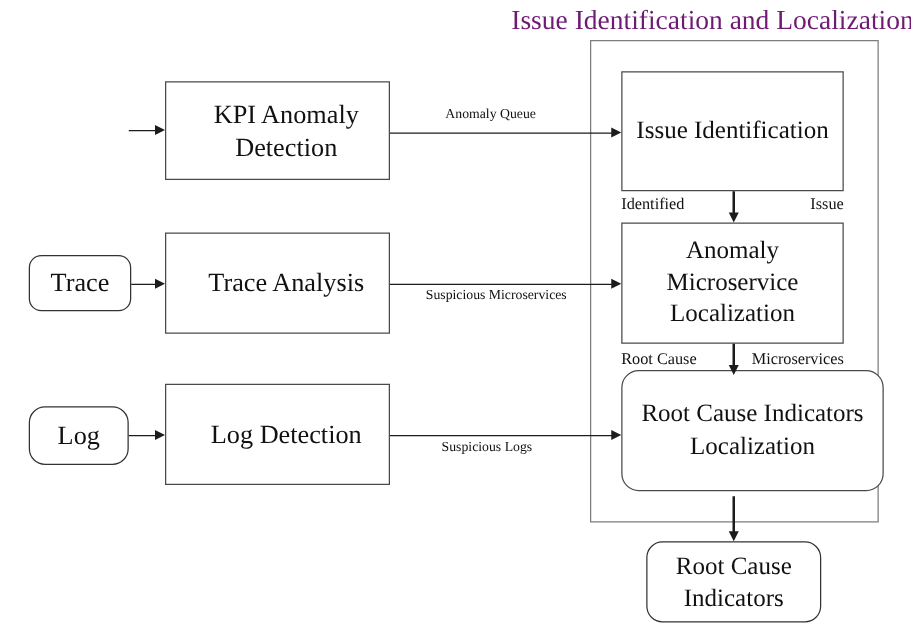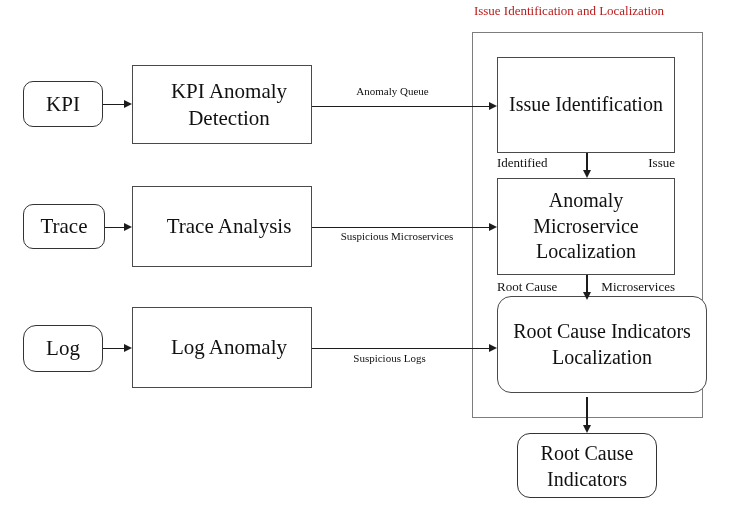--- a/index.html
+++ b/index.html
@@ -11,22 +11,22 @@
   .canvas{
     position:relative;
     width:729px;height:511px;
     background:#ffffff;
     overflow:hidden;
   }
   .abs{position:absolute;}
   .title{
     left:409px;top:3px;width:320px;
     text-align:center;
-    font-size:13px;
-    color:#b91c1c;
+    font-size:22px;
+    color:#701a75;
     white-space:nowrap;
   }
   .container-box{
     left:472px;top:32px;width:229px;height:384px;
     border:1px solid #7d7d7d;
     background:transparent;
   }
   .node{
     display:flex;align-items:center;justify-content:center;
     text-align:center;
@@ -103,38 +103,35 @@
 </style>
 </head>
 <body>
 
 <div class="canvas">
 
   <div class="abs title">Issue Identification and Localization</div>
 
   <div class="abs container-box"></div>
 
-  <div class="abs node rounded b-kpi">
-    <span>KPI</span>
-  </div>
   <div class="abs node rounded b-trace">
     <span>Trace</span>
   </div>
   <div class="abs node rounded b-log">
     <span>Log</span>
   </div>
 
   <div class="abs node rect b-kad">
     <span>KPI Anomaly Detection</span>
   </div>
   <div class="abs node rect b-ta">
     <span>Trace Analysis</span>
   </div>
   <div class="abs node rect b-la">
-    <span>Log Anomaly</span>
+    <span>Log Detection</span>
   </div>
 
   <div class="abs node prect b-ii">
     <span>Issue Identification</span>
   </div>
   <div class="abs node prect b-aml">
     <span>Anomaly Microservice Localization</span>
   </div>
   <div class="abs node prect b-rcil">
     <span>Root Cause Indicators Localization</span>

